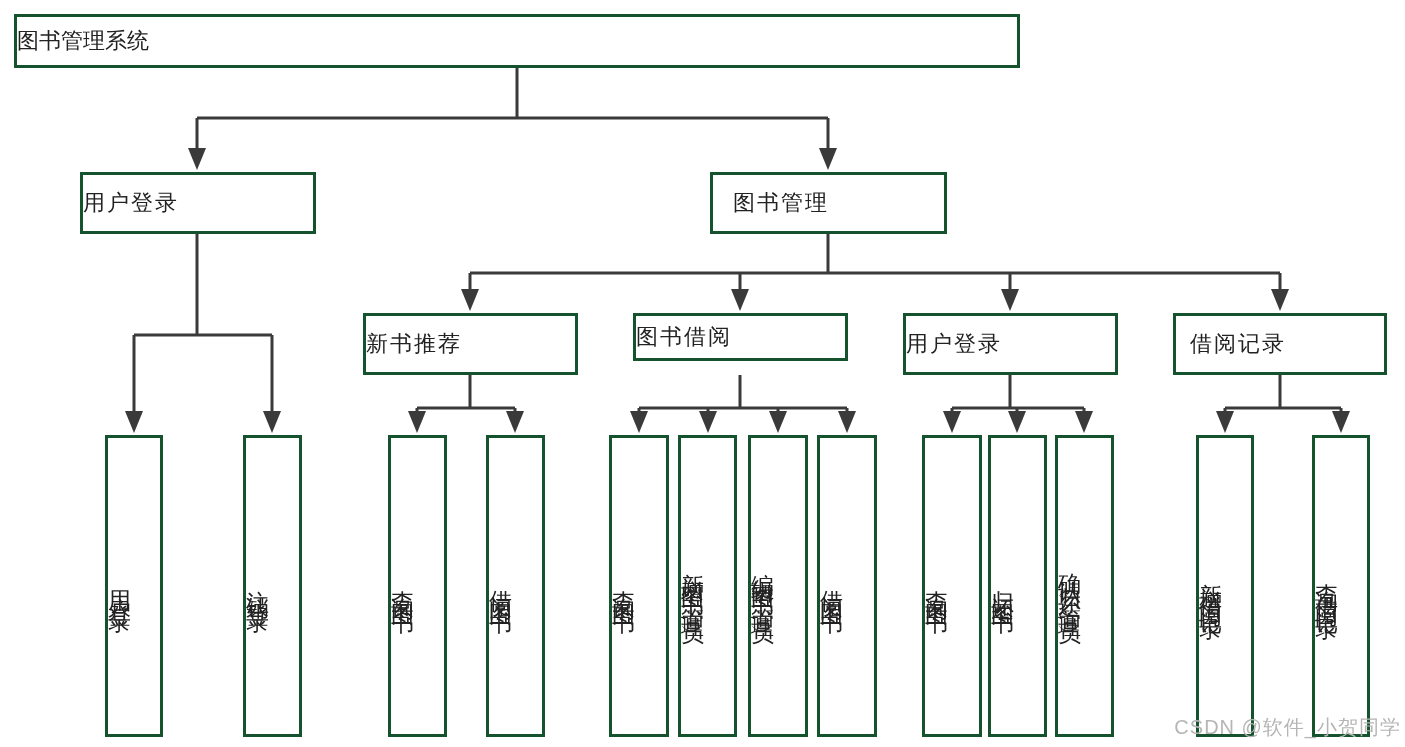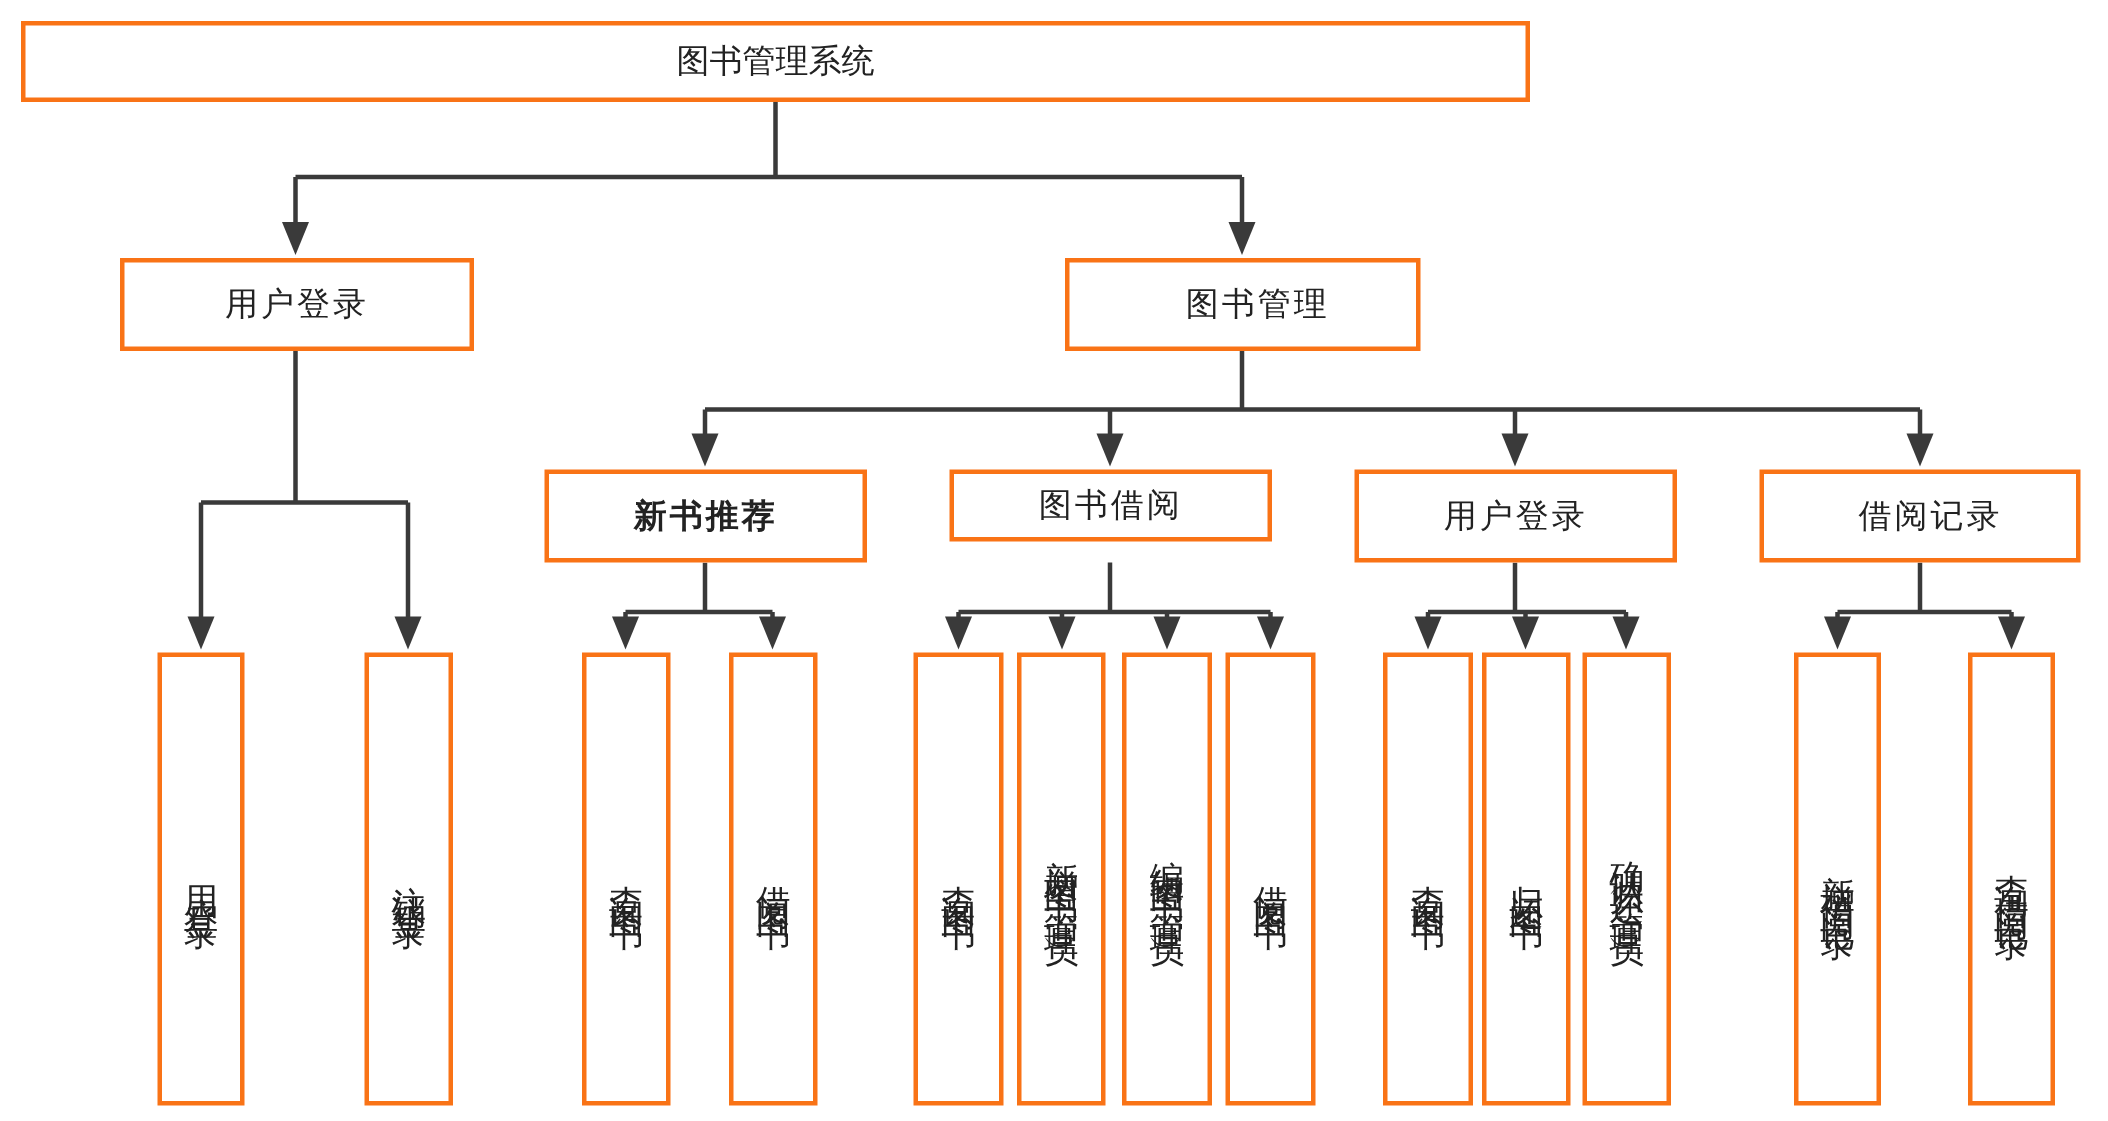--- a/index.html
+++ b/index.html
@@ -17,25 +17,24 @@
   }
   #wires {
     position: absolute;
     left: 0; top: 0;
     width: 1405px;
     height: 747px;
   }
   .node {
     position: absolute;
     box-sizing: border-box;
-    border: 3px solid #f97316;
+    border: 3px solid #14532d;
     background: #ffffff;
     display: flex;
     align-items: center;
-    justify-content: center;
     color: #222222;
   }
   .hnode { font-size: 22px; letter-spacing: 2px; }
   .root  { font-size: 22px; }
   .leaf  {
     top: 435px;
     height: 302px;
   }
   .leaf .vtext {
     writing-mode: vertical-rl;
@@ -107,21 +106,21 @@
     <span>图书管理系统</span>
   </div>
 
   <div class="node hnode" style="left:80px; top:172px; width:236px; height:62px;">
     <span>用户登录</span>
   </div>
   <div class="node hnode" style="left:710px; top:172px; width:237px; height:62px;padding-left:20px;">
     <span>图书管理</span>
   </div>
 
-  <div class="node hnode" style="left:363px; top:313px; width:215px; height:62px;font-weight:bold;">
+  <div class="node hnode" style="left:363px; top:313px; width:215px; height:62px;">
     <span>新书推荐</span>
   </div>
   <div class="node hnode" style="left:633px; top:313px; width:215px; height:48px;">
     <span>图书借阅</span>
   </div>
   <div class="node hnode" style="left:903px; top:313px; width:215px; height:62px;">
     <span>用户登录</span>
   </div>
   <div class="node hnode" style="left:1173px; top:313px; width:214px; height:62px;padding-left:14px;">
     <span>借阅记录</span>
@@ -164,14 +163,15 @@
     <span class="vtext">确认归还（管理员）</span>
   </div>
 
   <div class="node leaf" style="left:1196px; width:58px;">
     <span class="vtext">新增借阅记录</span>
   </div>
   <div class="node leaf" style="left:1312px; width:58px;">
     <span class="vtext">查询借阅记录</span>
   </div>
 
+  <div class="watermark">CSDN @软件_小贺同学</div>
 
 </div>
 
 </body></html>

